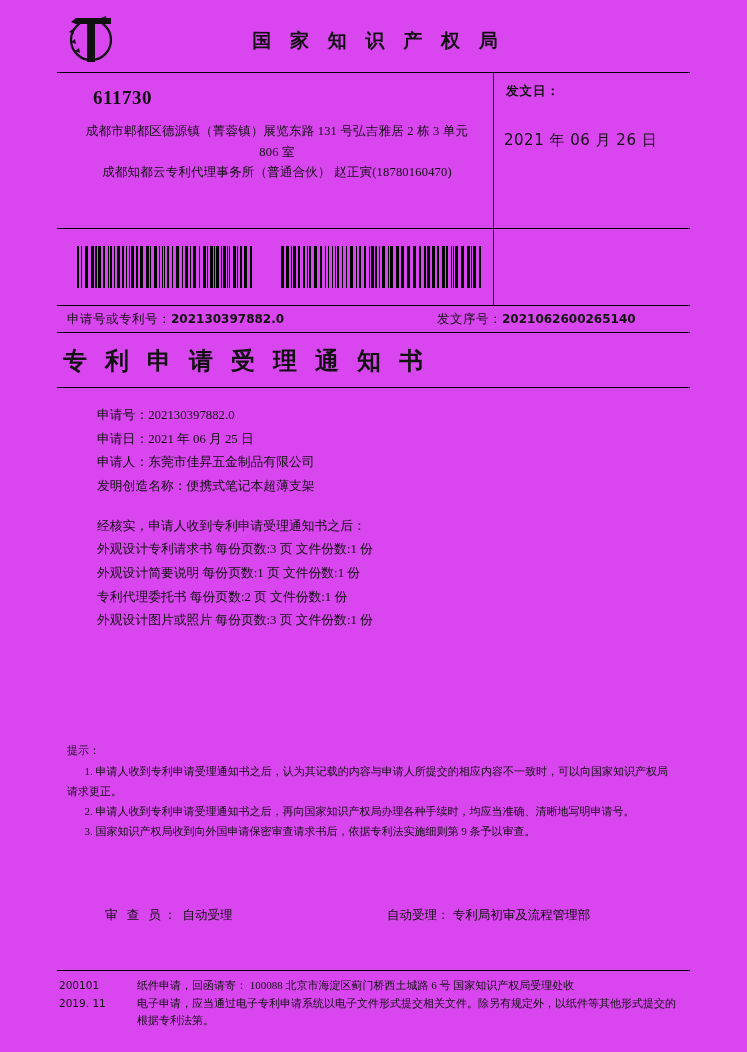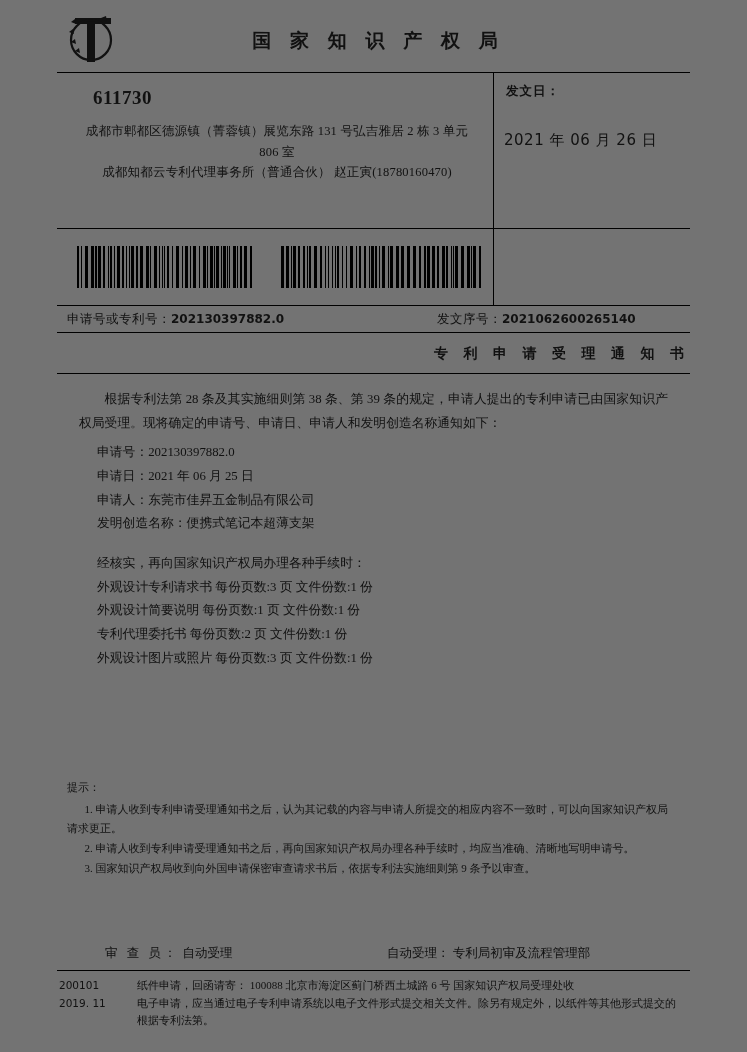--- a/index.html
+++ b/index.html
@@ -9,21 +9,21 @@
   }
   body {
     font-family: "Liberation Serif", "DejaVu Serif", serif;
     color: #111;
   }
   .page {
     position: relative;
     width: 747px;
     height: 1052px;
     margin: 0 auto;
-    background: #737373;
+    background: #d946ef;
     overflow: hidden;
   }
   .sheet {
     position: absolute;
     left: 57px;
     top: 10px;
     width: 633px;
     height: 1020px;
   }
 
@@ -143,22 +143,22 @@
   }
   .num-val {
     font-family: "DejaVu Sans", sans-serif;
     font-size: 12px;
     font-weight: bold;
   }
   .num-lbl { letter-spacing: 0.5px; }
 
   
   .doc-title {
-    text-align: right;
-    font-size: 14px;
+    text-align: left;
+    font-size: 24px;
     font-weight: bold;
     letter-spacing: 6px;
     padding: 12px 0 10px 6px;
     border-bottom: 1.2px solid #000;
   }
 
   
   .body {
     padding: 14px 22px 0 22px;
     font-size: 12.8px;
@@ -456,30 +456,29 @@
         <span class="num-lbl">申请号或专利号：</span><span class="num-val">202130397882.0</span>
       </div>
       <div class="num-right">
         <span class="num-lbl">发文序号：</span><span class="num-val">2021062600265140</span>
       </div>
     </div>
 
     <div class="doc-title">专 利 申 请 受 理 通 知 书</div>
 
     <div class="body">
-      <p class="para">根据专利法第 28 条及其实施细则第 38 条、第 39 条的规定，申请人提出的专利申请已由国家知识产权局受理。现将确定的申请号、申请日、申请人和发明创造名称通知如下：</p>
       <div class="field-list">
         <div>申请号：202130397882.0</div>
         <div>申请日：2021 年 06 月 25 日</div>
         <div>申请人：东莞市佳昇五金制品有限公司</div>
         <div>发明创造名称：便携式笔记本超薄支架</div>
       </div>
       <div class="gap"></div>
       <div class="docs-list">
-        <div>经核实，再向国家知识产权局办理各种手续时：</div>
+        <div>经核实，申请人收到专利申请受理通知书之后：</div>
         <div>外观设计专利请求书 每份页数:3 页 文件份数:1 份</div>
         <div>外观设计简要说明 每份页数:1 页 文件份数:1 份</div>
         <div>专利代理委托书 每份页数:2 页 文件份数:1 份</div>
         <div>外观设计图片或照片 每份页数:3 页 文件份数:1 份</div>
       </div>
     </div>
 
     <div class="notes">
       <div class="notes-title">提示：</div>
       <div class="note">1. 申请人收到专利申请受理通知书之后，认为其记载的内容与申请人所提交的相应内容不一致时，可以向国家知识产权局请求更正。</div>

